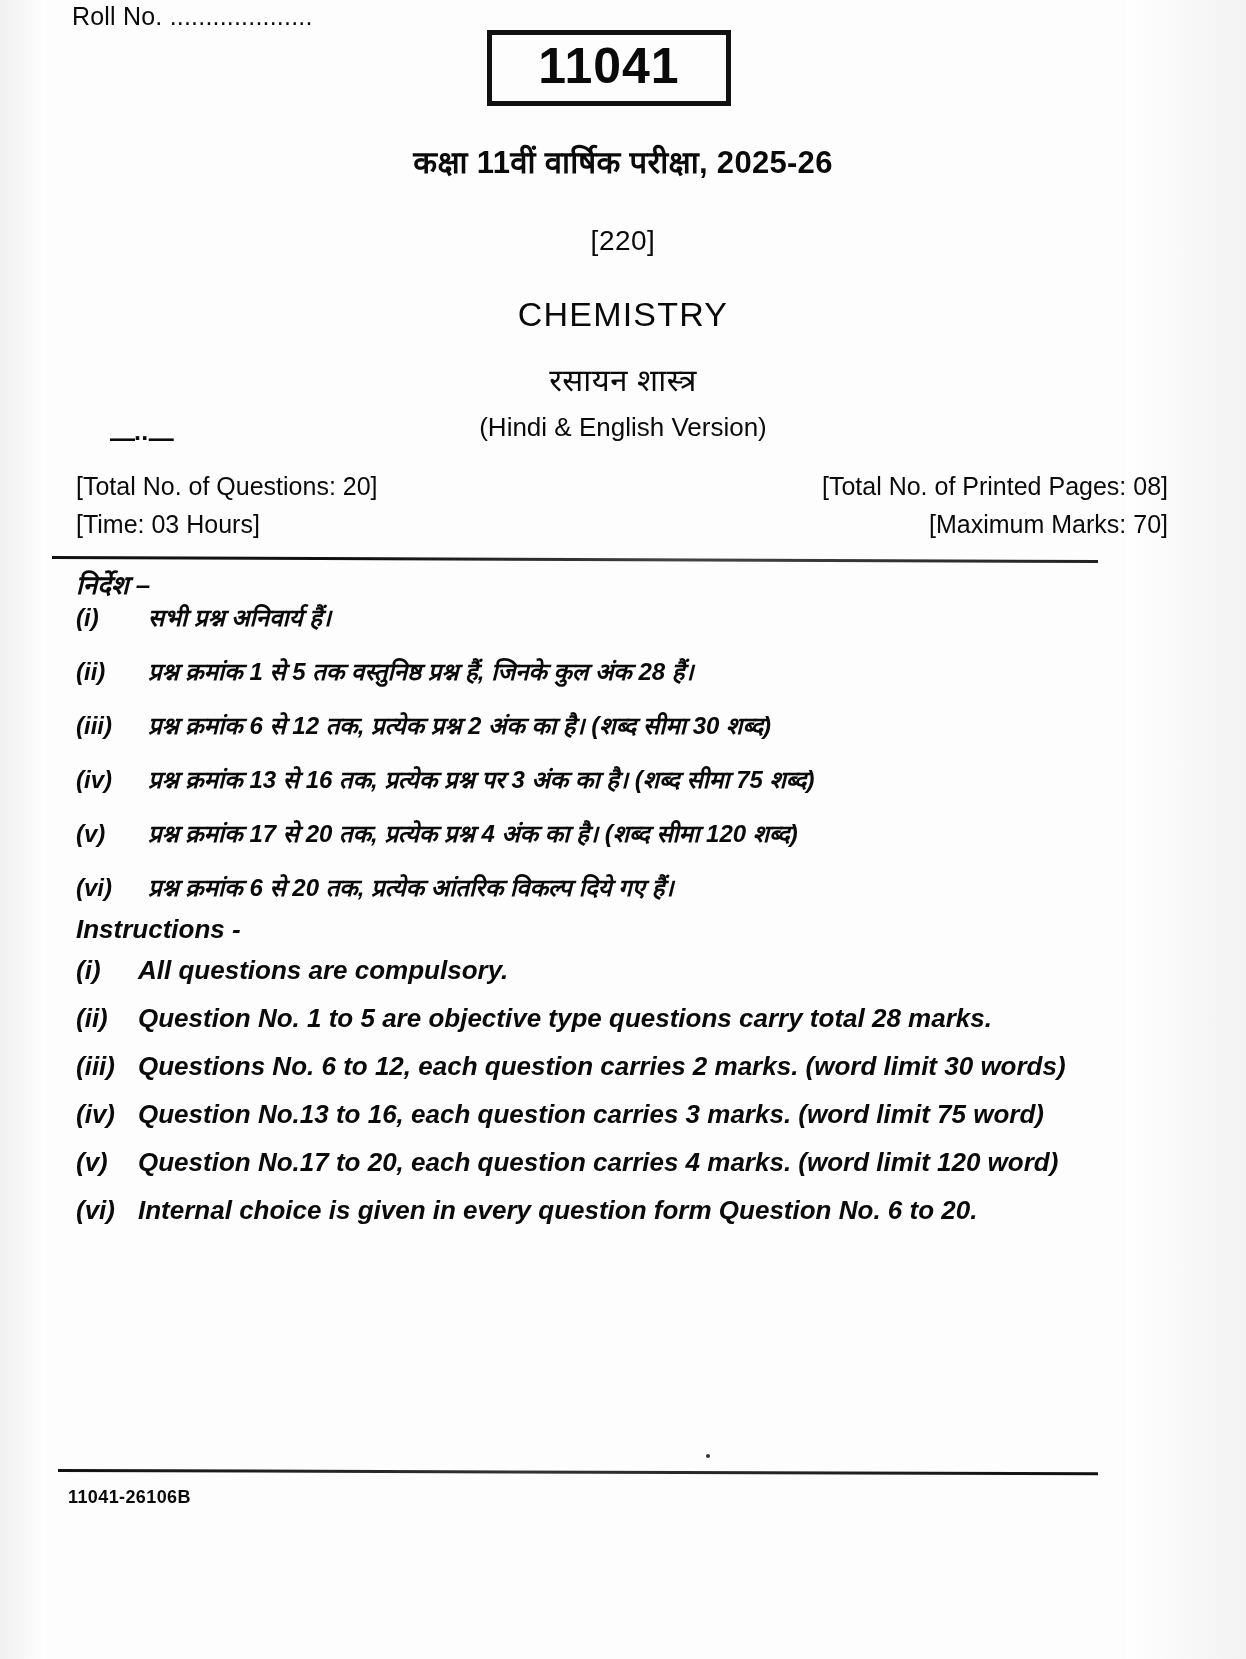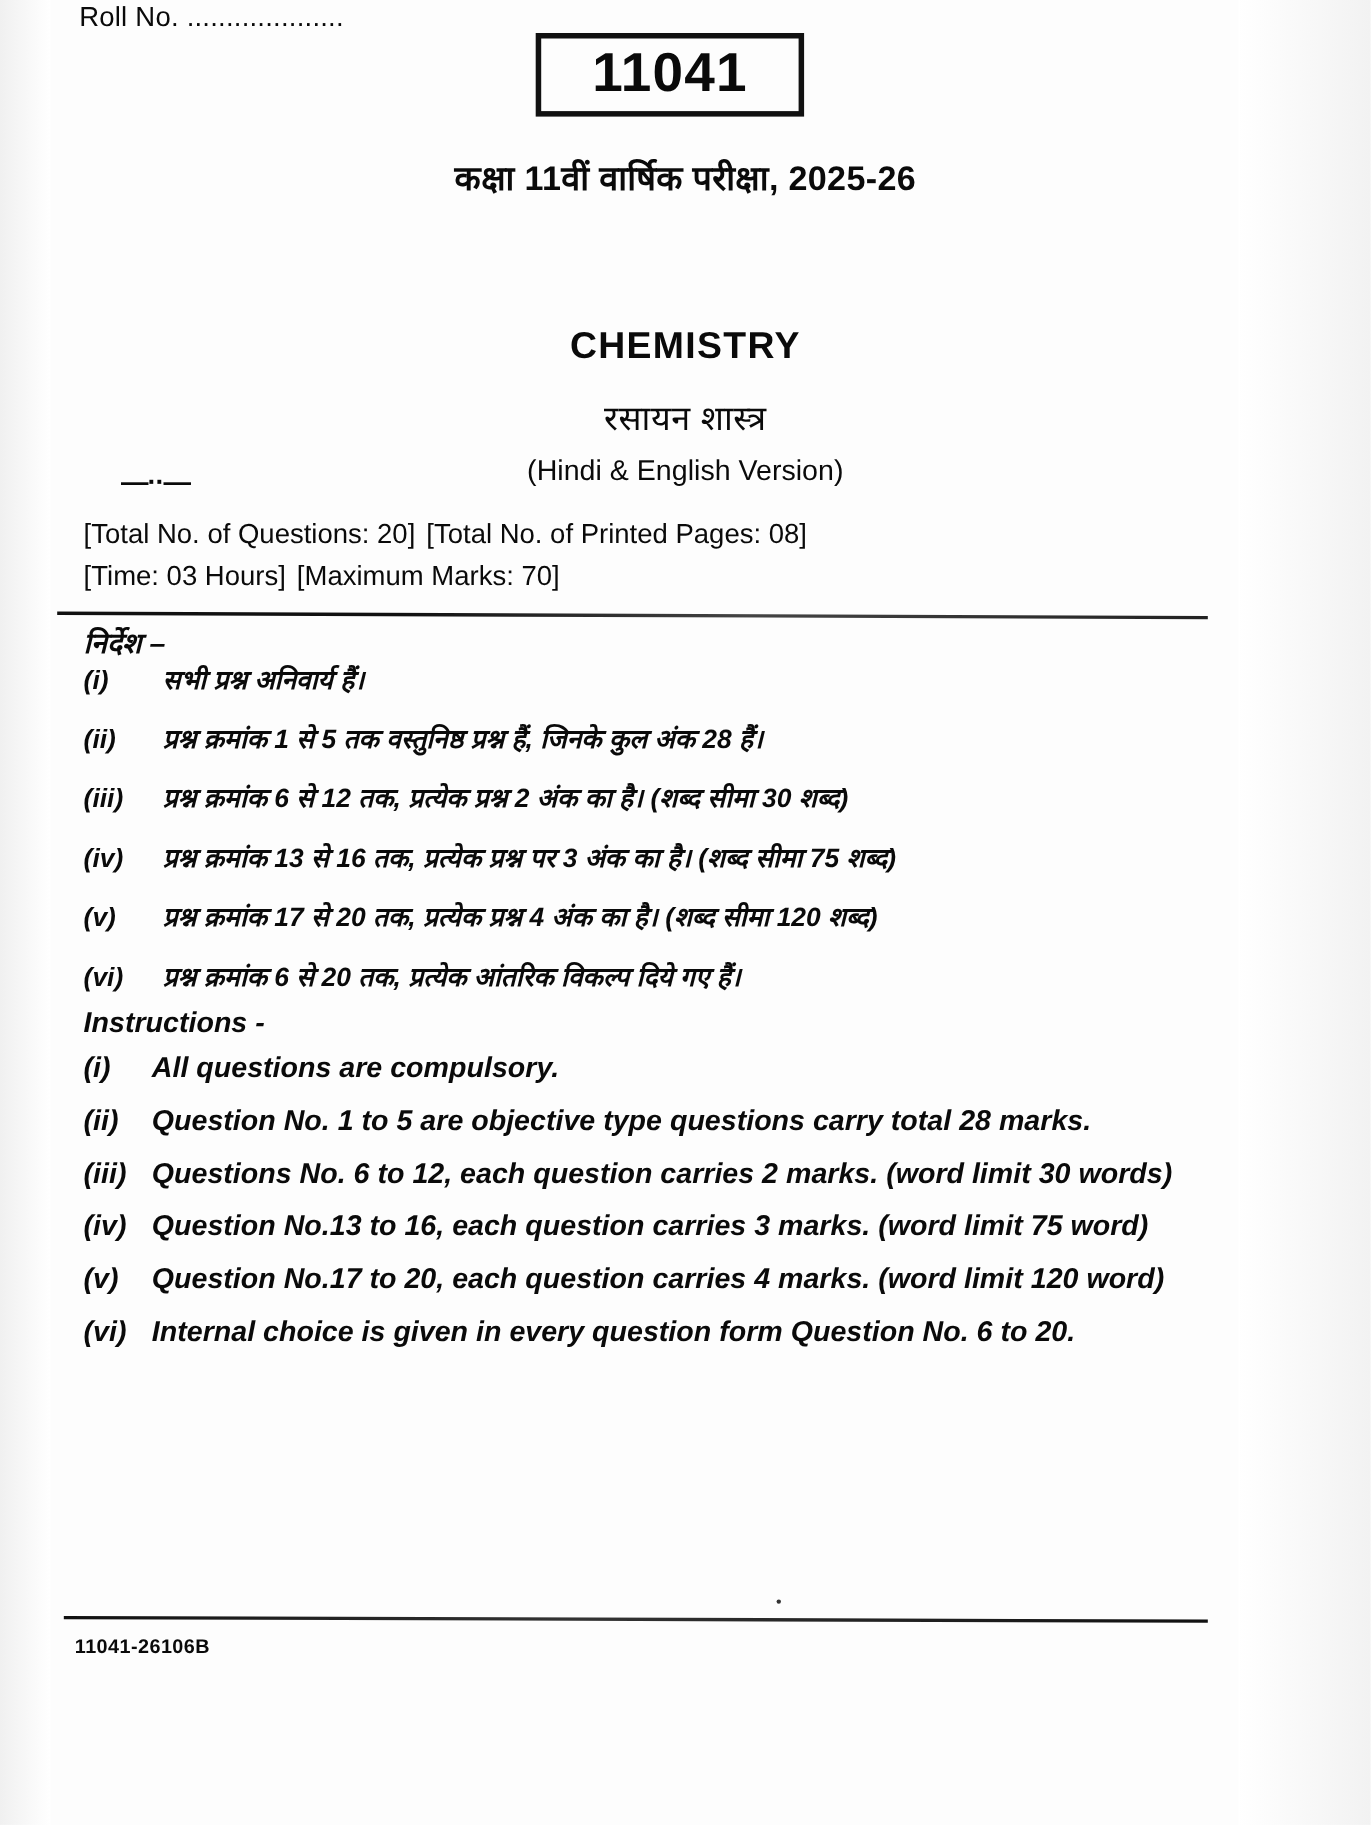--- a/index.html
+++ b/index.html
@@ -66,21 +66,21 @@
     letter-spacing: .3px;
   }
   .paper-code {
     top: 225px;
     font-size: 28px;
     letter-spacing: .5px;
   }
   .subject-en {
     top: 295px;
     font-size: 34px;
-    font-weight: bold;
+    font-weight: normal;
     letter-spacing: 1.2px;
   }
   .subject-hi {
     top: 358px;
     font-size: 31px;
     letter-spacing: .5px;
   }
   .version-line {
     top: 412px;
     font-size: 26px;
@@ -97,20 +97,21 @@
 
   
   .meta {
     position: absolute;
     left: 76px;
     right: 78px;
     font-size: 25px;
   }
   .meta-row {
     display: flex;
+    justify-content: space-between;
     align-items: baseline;
     gap: 10px;
   }
   .meta-row-1 { top: 472px; }
   .meta-row-2 { top: 510px; }
   .meta-row-2 .meta-right { padding-right: 0px; }
   .meta-row-1 .meta-right { padding-right: 0px; }
   .meta-left  { white-space: nowrap; }
   .meta-right { white-space: nowrap; }
 
@@ -227,20 +228,21 @@
   <div class="edge-tint-left"></div>
   <div class="edge-tint-right"></div>
 
   <div class="roll-no">Roll No. ....................</div>
 
   <div class="code-box">
     <span class="code-text">11041</span>
   </div>
 
   <div class="center-line hindi-exam-title">कक्षा 11वीं वार्षिक परीक्षा, 2025-26</div>
+  <div class="center-line paper-code">[220]</div>
   <div class="center-line subject-en">CHEMISTRY</div>
   <div class="center-line subject-hi">रसायन शास्त्र</div>
   <div class="center-line version-line">(Hindi &amp; English Version)</div>
 
   <div class="dash-ornament">—··—</div>
 
   <div class="meta meta-row meta-row-1">
     <span class="meta-left">[Total No. of Questions: 20]</span>
     <span class="meta-right">[Total No. of Printed Pages:  08]</span>
   </div>

